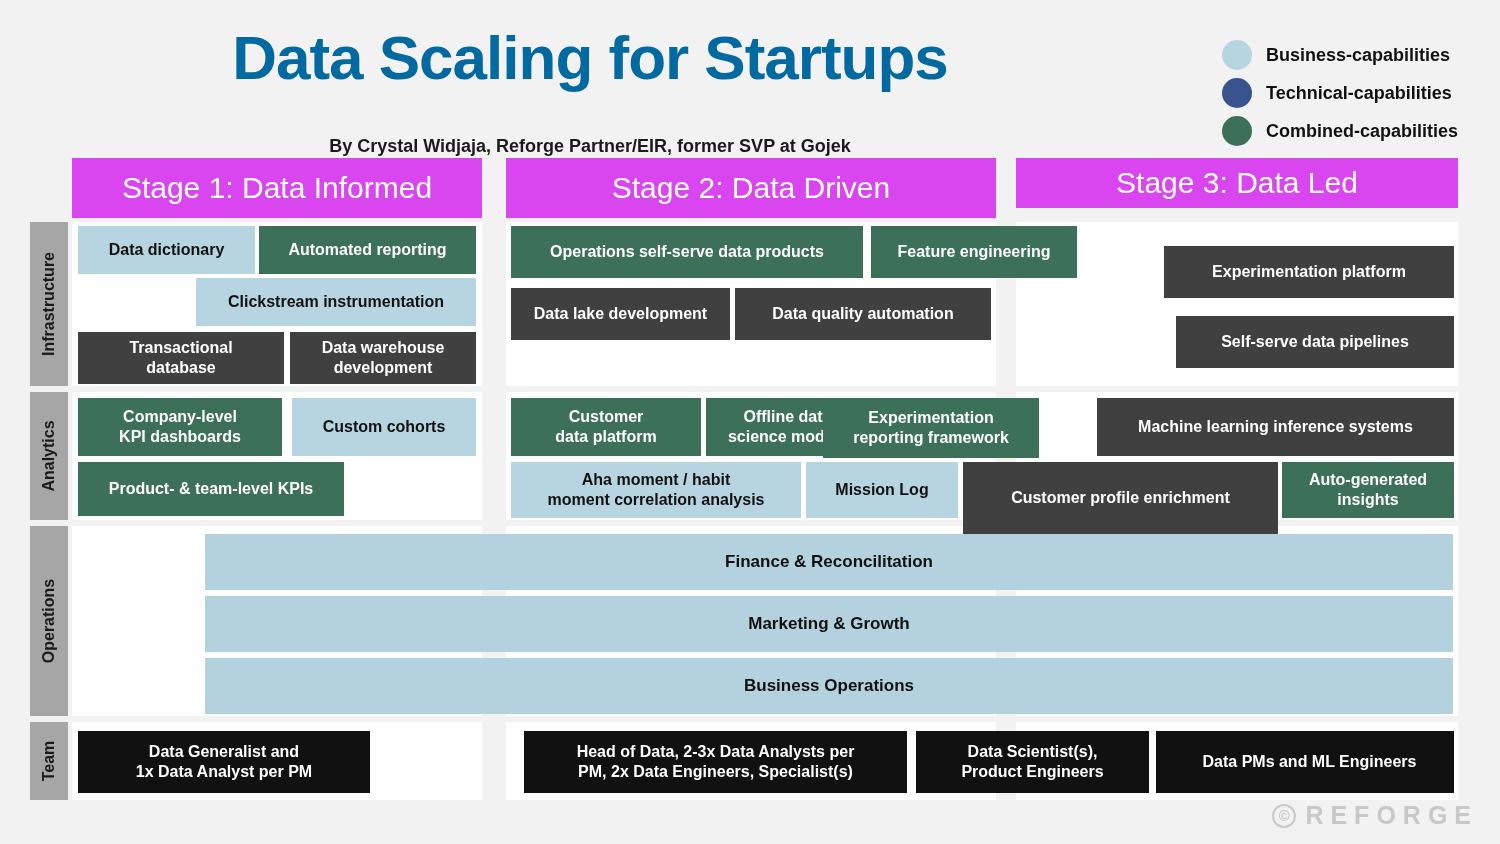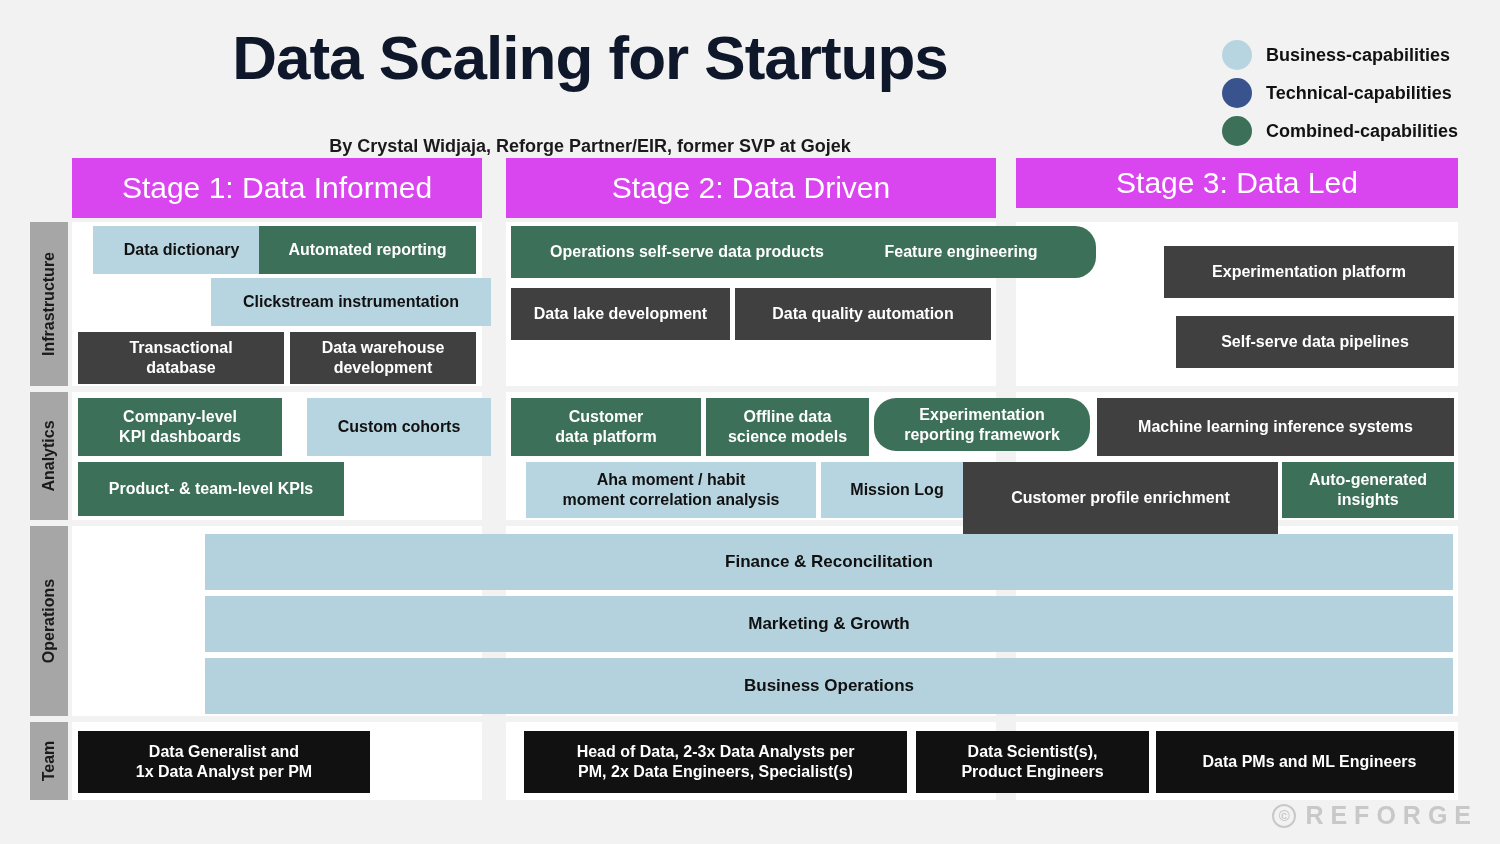--- a/index.html
+++ b/index.html
@@ -8,21 +8,21 @@
     background: #f2f2f2;
     font-family: "Liberation Sans", sans-serif;
     overflow: hidden;
   }
   #canvas { position: relative; width: 1500px; height: 844px; }
 
   
   .title {
     position: absolute; left: 0; top: 22px; width: 1180px;
     text-align: center;
-    font-size: 62px; font-weight: bold; color: #0f172a; letter-spacing: -1px;
+    font-size: 62px; font-weight: bold; color: #0369a1; letter-spacing: -1px;
     white-space: nowrap;
   }
   .subtitle {
     position: absolute; left: 0; top: 108px; width: 1180px;
     text-align: center;
     font-size: 18px; font-weight: bold; color: #1a1a1a; margin-top: 28px;
   }
 
   
   .legend { position: absolute; left: 1222px; top: 36px; }
@@ -49,21 +49,21 @@
   .panel { position: absolute; background: #ffffff; }
 
   
   .box {
     position: absolute;
     display: flex; align-items: center; justify-content: center;
     text-align: center; line-height: 1.22;
     font-size: 16px; font-weight: bold;
     padding: 2px 6px;
   }
-  .box.business  { background: #b7d5e0; color: #111; margin-left: 15px; }
+  .box.business  { background: #b7d5e0; color: #111; }
   .box.technical { background: #404040; color: #fff; }
   .box.combined  { background: #3d7059; color: #fff; }
   .box.team      { background: #111111; color: #fff; }
   .box.ops       { background: #b3d2de; color: #111; font-size: 17px; }
 
   
   .watermark {
     position: absolute; right: 22px; bottom: 14px;
     display: flex; align-items: center; gap: 9px;
     color: #c8c8c8;
@@ -131,34 +131,34 @@
   <div class="panel" style="left:506px; top:722px; width:490px; height:78px;"></div>
   <div class="panel" style="left:1016px; top:722px; width:442px; height:78px;"></div>
 
   <div class="box business" style="left:78px; top:226px; width:177px; height:48px;">Data dictionary</div>
   <div class="box combined" style="left:259px; top:226px; width:217px; height:48px;">Automated reporting</div>
   <div class="box business" style="left:196px; top:278px; width:280px; height:48px;">Clickstream instrumentation</div>
   <div class="box technical" style="left:78px; top:332px; width:206px; height:52px;">Transactional<br>database</div>
   <div class="box technical" style="left:290px; top:332px; width:186px; height:52px;">Data warehouse<br>development</div>
 
   <div class="box combined" style="left:511px; top:226px; width:352px; height:52px;">Operations self-serve data products</div>
-  <div class="box combined" style="left:826px; top:226px; width:270px; height:52px;border-radius:21px;">Feature engineering</div>
+  <div class="box combined" style="left:871px; top:226px; width:206px; height:52px;">Feature engineering</div>
   <div class="box technical" style="left:511px; top:288px; width:219px; height:52px;">Data lake development</div>
   <div class="box technical" style="left:735px; top:288px; width:256px; height:52px;">Data quality automation</div>
 
   <div class="box technical" style="left:1164px; top:246px; width:290px; height:52px;">Experimentation platform</div>
   <div class="box technical" style="left:1176px; top:316px; width:278px; height:52px;">Self-serve data pipelines</div>
 
   <div class="box combined" style="left:78px; top:398px; width:204px; height:58px;">Company-level<br>KPI dashboards</div>
   <div class="box business" style="left:292px; top:398px; width:184px; height:58px;">Custom cohorts</div>
   <div class="box combined" style="left:78px; top:462px; width:266px; height:54px;">Product- &amp; team-level KPIs</div>
 
   <div class="box combined" style="left:511px; top:398px; width:190px; height:58px;">Customer<br>data platform</div>
   <div class="box combined" style="left:706px; top:398px; width:163px; height:58px;">Offline data<br>science models</div>
-  <div class="box combined" style="left:874px; top:398px; width:216px; height:53px;border-radius:22px;">Experimentation<br>reporting framework</div>
+  <div class="box combined" style="left:823px; top:398px; width:216px; height:60px;">Experimentation<br>reporting framework</div>
   <div class="box business" style="left:511px; top:462px; width:290px; height:56px;">Aha moment / habit<br>moment correlation analysis</div>
   <div class="box business" style="left:806px; top:462px; width:152px; height:56px;">Mission Log</div>
 
   <div class="box technical" style="left:1097px; top:398px; width:357px; height:58px;">Machine learning inference systems</div>
   <div class="box technical" style="left:963px; top:462px; width:315px; height:72px;">Customer profile enrichment</div>
   <div class="box combined" style="left:1282px; top:462px; width:172px; height:56px;">Auto-generated<br>insights</div>
 
   <div class="box ops" style="left:205px; top:534px; width:1248px; height:56px;">Finance &amp; Reconcilitation</div>
   <div class="box ops" style="left:205px; top:596px; width:1248px; height:56px;">Marketing &amp; Growth</div>
   <div class="box ops" style="left:205px; top:658px; width:1248px; height:56px;">Business Operations</div>

